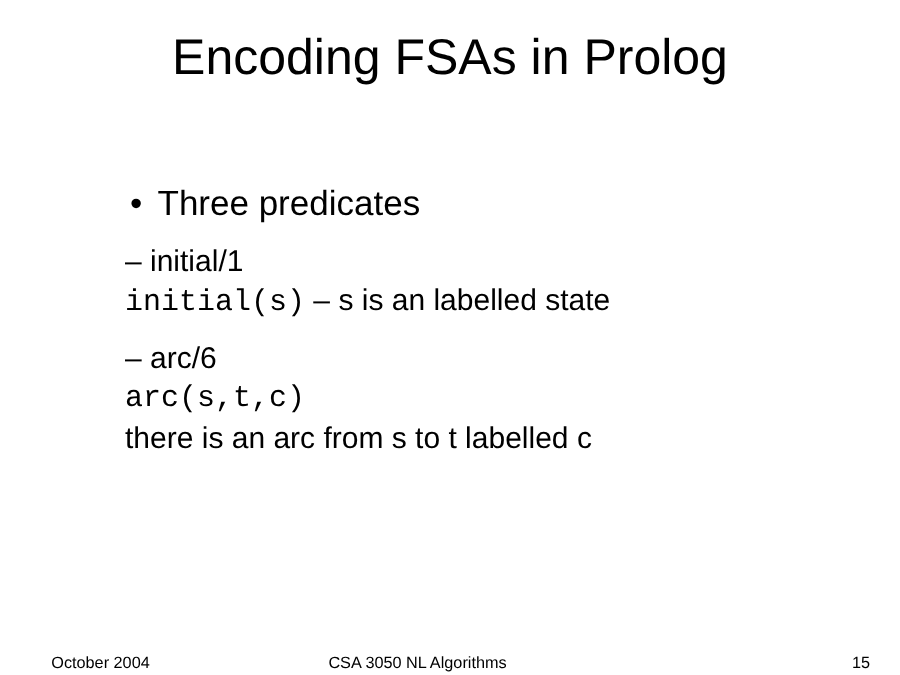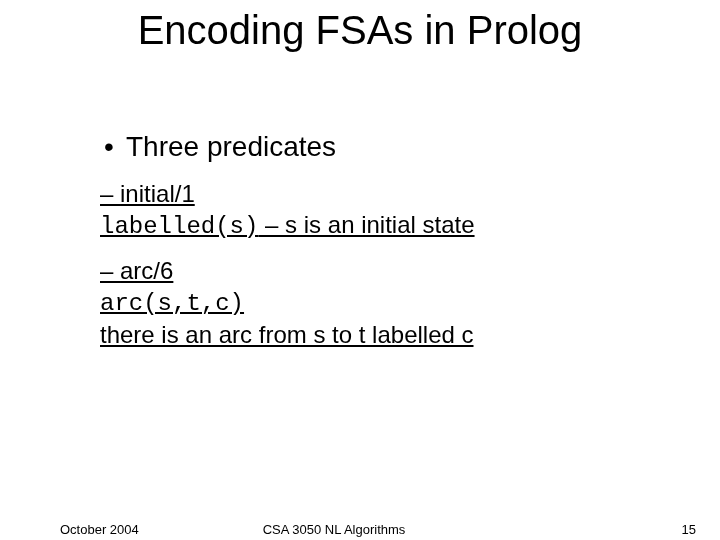--- a/index.html
+++ b/index.html
@@ -7,79 +7,78 @@
   body {
     font-family: Arial, Helvetica, sans-serif;
     background: #fff;
     color: #000;
     position: relative;
   }
   .slide {
     width: 720px;
     height: 540px;
     position: relative;
-    padding: 2px 50px 0 50px;
+    padding: 18px 50px 0 50px;
   }
   .title {
     font-size: 40px;
     text-align: center;
     margin-top: 6px;
     margin-bottom: 78px;
     font-weight: normal;
   }
   .content {
     padding-left: 10px;
   }
   .b1 {
     font-size: 28px;
     margin-bottom: 16px;
     margin-left: 44px;
   }
   .b1 .bullet { display: inline-block; width: 22px; }
   .b2-group {
     padding-left: 40px;
-    text-decoration: underline;
   }
   .b2 {
     font-size: 24px;
     margin-bottom: 14px;
     line-height: 1.28;
   }
   .b2 .dash { }
   .mono { font-family: "Courier New", Courier, monospace; }
   .footer {
     position: absolute;
     bottom: 18px;
     left: 0;
     width: 720px;
     font-size: 13px;
     color: #000;
   }
-  .footer-left { position: absolute; left: 60px; }
+  .footer-left { position: absolute; left: 41px; }
   .footer-center { position: absolute; left: 0; width: 668px; text-align: center; }
   .footer-right { position: absolute; right: 24px; }
 </style>
 </head>
 <body>
 
 <div class="slide">
 
   <h1 class="title">Encoding FSAs in Prolog</h1>
 
   <div class="content">
 
     <div class="b1">
       <span class="bullet">•</span><span>Three predicates</span>
     </div>
 
     <div class="b2-group">
 
       <div class="b2">
         <span class="dash">– </span><span>initial/1</span><br>
-        <span class="mono">labelled(s)</span><span> – s is an initial state</span>
+        <span class="mono">initial(s)</span><span> – s is an labelled state</span>
       </div>
 
 
       <div class="b2">
         <span class="dash">– </span><span>arc/6</span><br>
         <span class="mono">arc(s,t,c)</span><br>
         <span>there is an arc from s to t labelled c</span>
       </div>
 
     </div>

